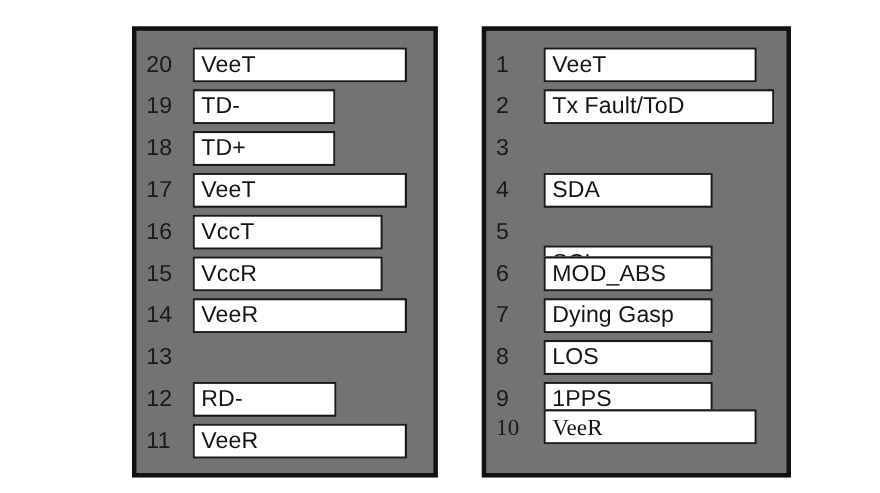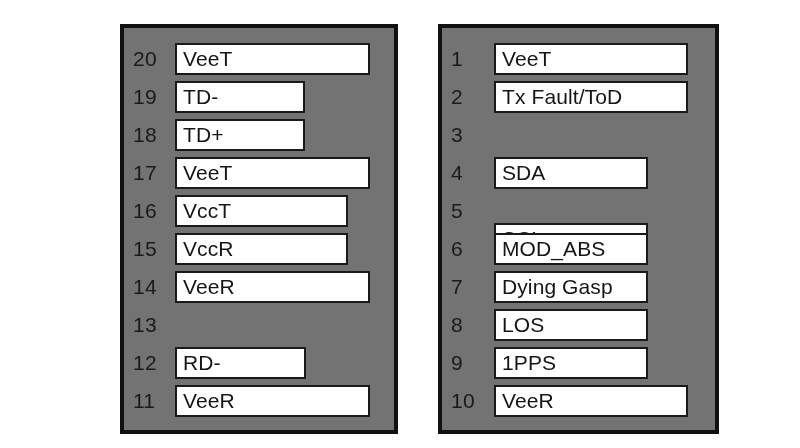--- a/index.html
+++ b/index.html
@@ -144,21 +144,21 @@
 
   <div class="panel" id="panel-right">
       <div class="pin-row" style="top: 12px;">
         <span class="pin-number">1</span>
         <div class="pin-box" style="width: 194px;">
           <span class="pin-label">VeeT</span>
         </div>
       </div>
       <div class="pin-row" style="top: 50px;">
         <span class="pin-number">2</span>
-        <div class="pin-box" style="width: 194px;">
+        <div class="pin-box" style="width: 210px;">
           <span class="pin-label">Tx Fault/ToD</span>
         </div>
       </div>
       <div class="pin-row" style="top: 88px;">
         <span class="pin-number">3</span>
       </div>
       <div class="pin-row" style="top: 126px;">
         <span class="pin-number">4</span>
         <div class="pin-box" style="width: 154px;">
           <span class="pin-label">SDA</span>
@@ -187,21 +187,21 @@
         <div class="pin-box" style="width: 154px;">
           <span class="pin-label">LOS</span>
         </div>
       </div>
       <div class="pin-row" style="top: 316px;">
         <span class="pin-number">9</span>
         <div class="pin-box" style="width: 154px;">
           <span class="pin-label">1PPS</span>
         </div>
       </div>
-      <div class="pin-row" style="top: 354px;">
+      <div class="pin-row" style="top: 341px; font-family: Liberation Serif, serif;">
         <span class="pin-number">10</span>
         <div class="pin-box" style="width: 194px;">
           <span class="pin-label">VeeR</span>
         </div>
       </div>
     </div>
 
 </div>
 
 </body></html>

